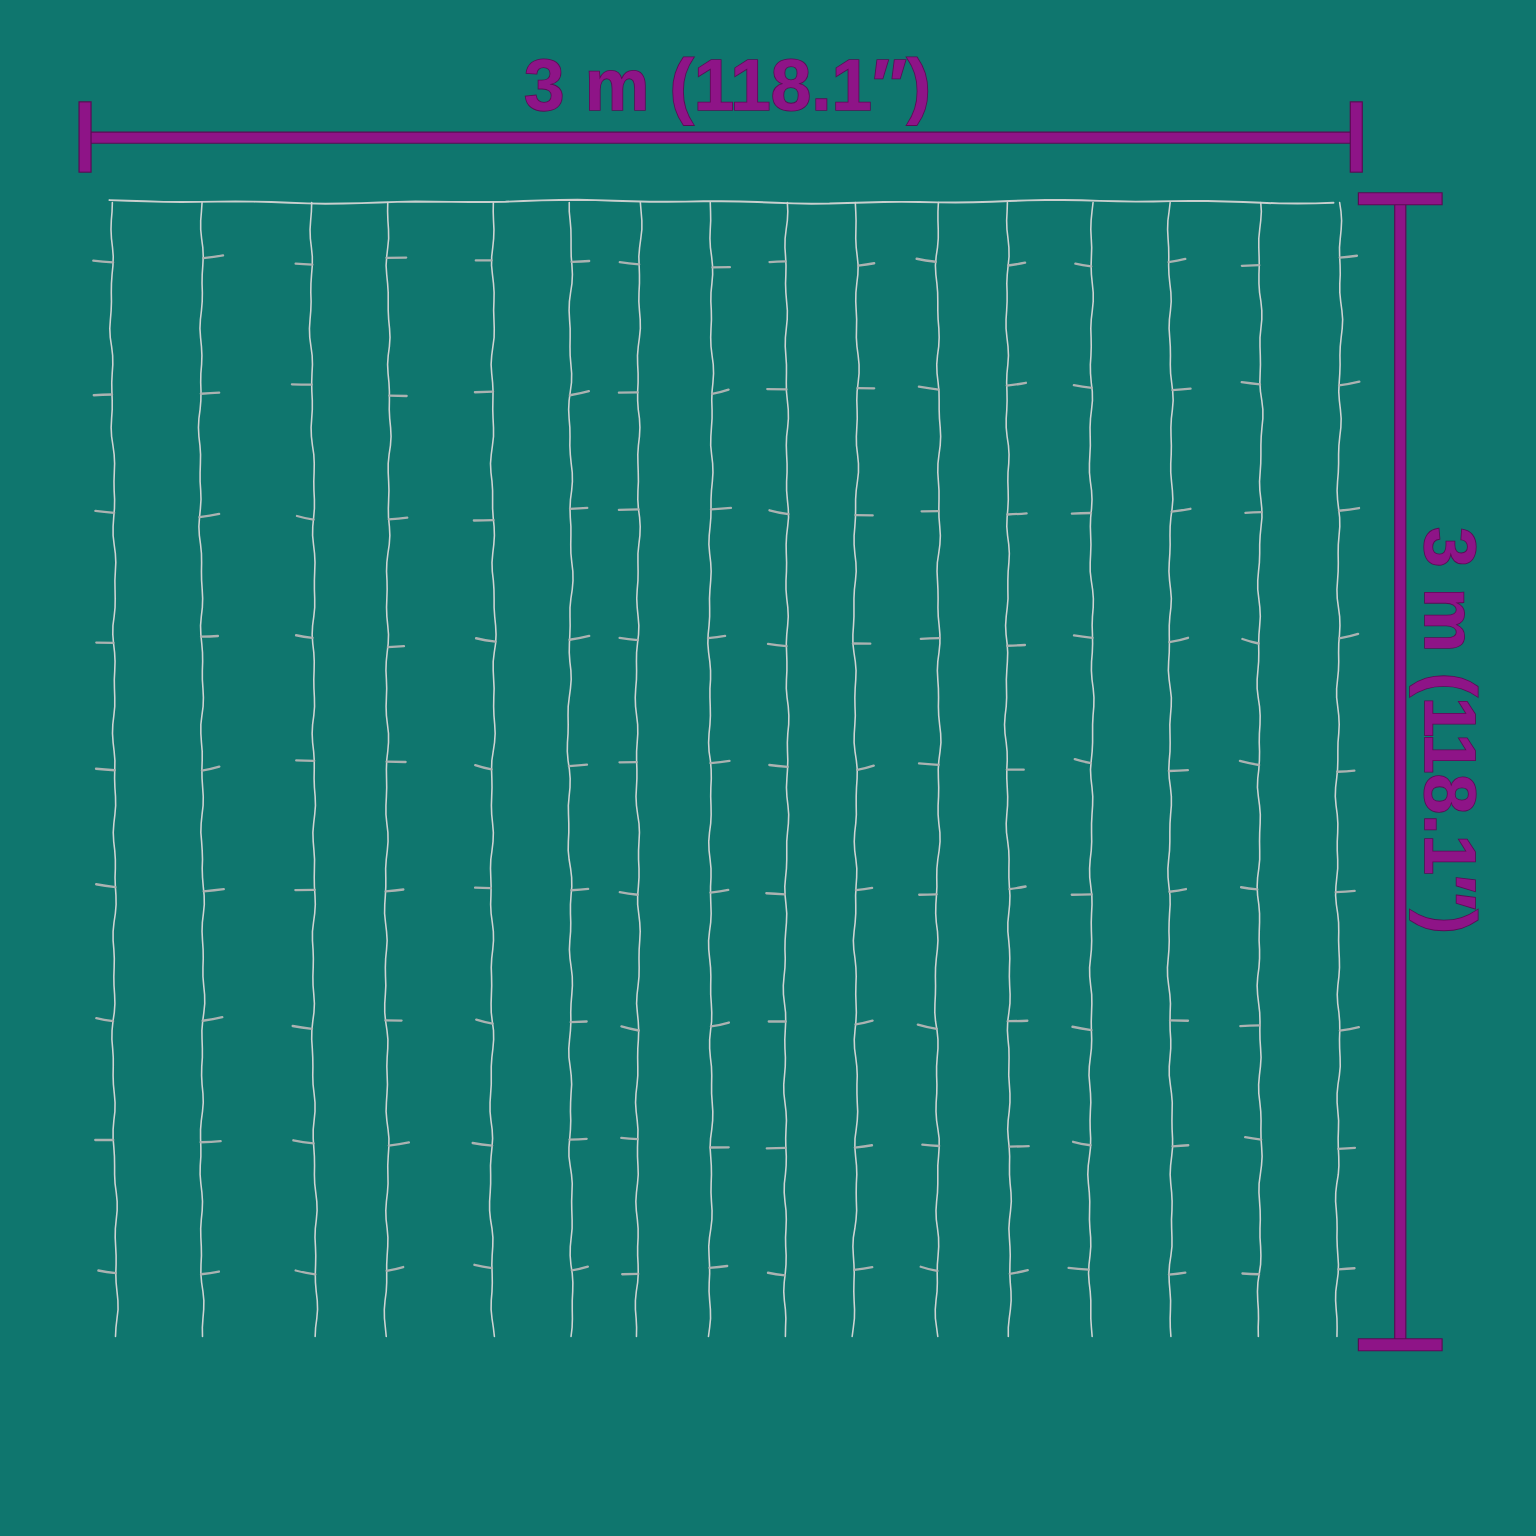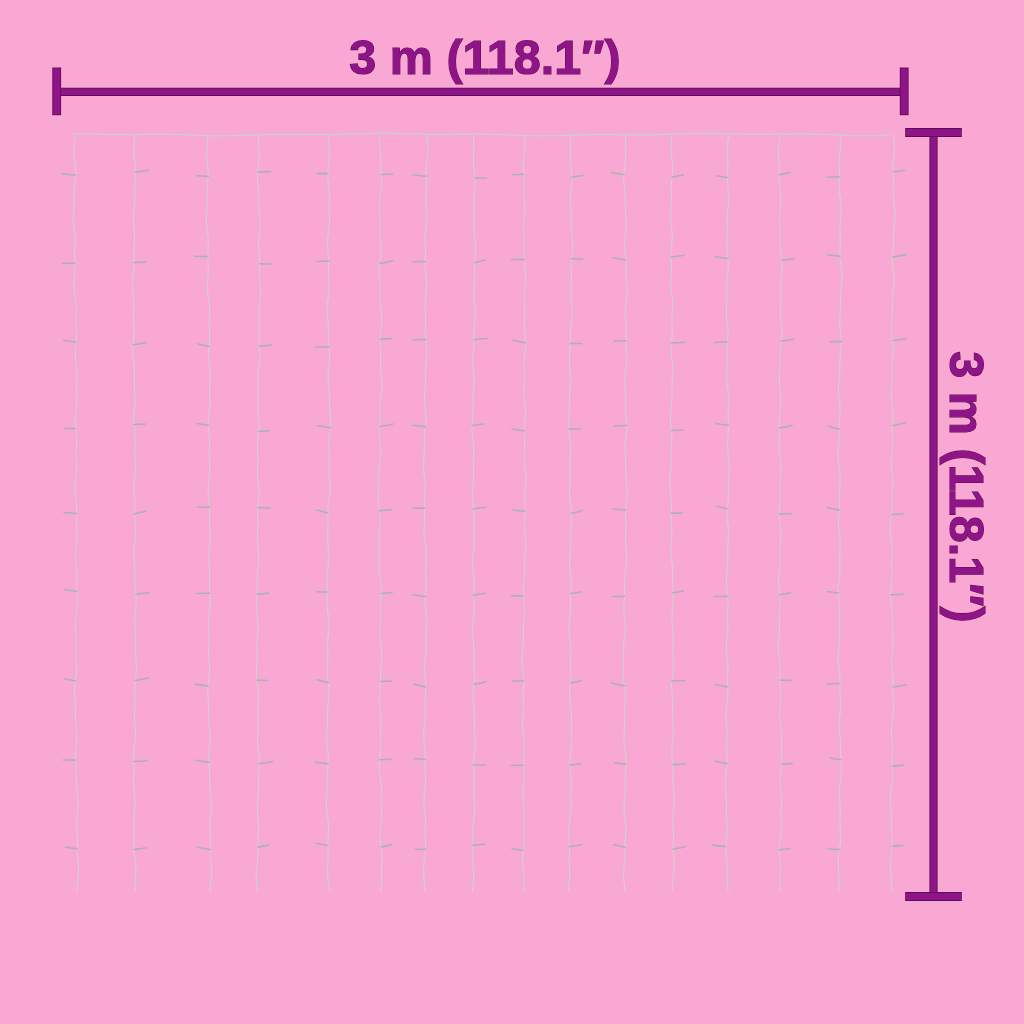--- a/index.html
+++ b/index.html
@@ -1,16 +1,16 @@
 <!DOCTYPE html>
 <html><head>
 <meta charset="utf-8">
 <style>
 html,body{margin:0;padding:0;background:#ffffff;}
-#stage{position:relative;width:1024px;height:1024px;background:#f9a8d4;overflow:hidden;}
+#stage{position:relative;width:1024px;height:1024px;background:#0f766e;overflow:hidden;}
 text{font-family:"Liberation Sans",sans-serif;font-weight:bold;fill:#8e1487;stroke:#5a0c55;stroke-width:1.1;paint-order:stroke;}
 </style>
 </head>
 <body>
 <div id="stage">
 <svg width="1024" height="1024" viewBox="0 0 1024 1024" xmlns="http://www.w3.org/2000/svg">
 
 <path d="M73.0 133.4 L85.0 133.8 L97.0 134.2 L109.0 134.6 L121.0 134.7 L133.0 134.6 L145.0 134.4 L157.0 134.3 L169.0 134.4 L181.0 134.7 L193.0 135.2 L205.0 135.6 L217.0 135.8 L229.0 135.7 L241.0 135.4 L253.0 135.0 L265.0 134.6 L277.0 134.4 L289.0 134.5 L301.0 134.6 L313.0 134.7 L325.0 134.7 L337.0 134.5 L349.0 134.0 L361.0 133.6 L373.0 133.3 L385.0 133.2 L397.0 133.4 L409.0 133.8 L421.0 134.2 L433.0 134.5 L445.0 134.5 L457.0 134.4 L469.0 134.2 L481.0 134.2 L493.0 134.3 L505.0 134.7 L517.0 135.2 L529.0 135.6 L541.0 135.8 L553.0 135.7 L565.0 135.3 L577.0 135.0 L589.0 134.7 L601.0 134.6 L613.0 134.7 L625.0 134.9 L637.0 135.0 L649.0 134.8 L661.0 134.5 L673.0 134.0 L685.0 133.6 L697.0 133.3 L709.0 133.3 L721.0 133.5 L733.0 133.9 L745.0 134.2 L757.0 134.4 L769.0 134.3 L781.0 134.1 L793.0 134.0 L805.0 134.0 L817.0 134.3 L829.0 134.7 L841.0 135.2 L853.0 135.6 L865.0 135.7 L877.0 135.6 L889.0 135.2" fill="none" stroke="#c9cfce" stroke-width="1.3" stroke-linecap="round"></path>
 
 <g>

